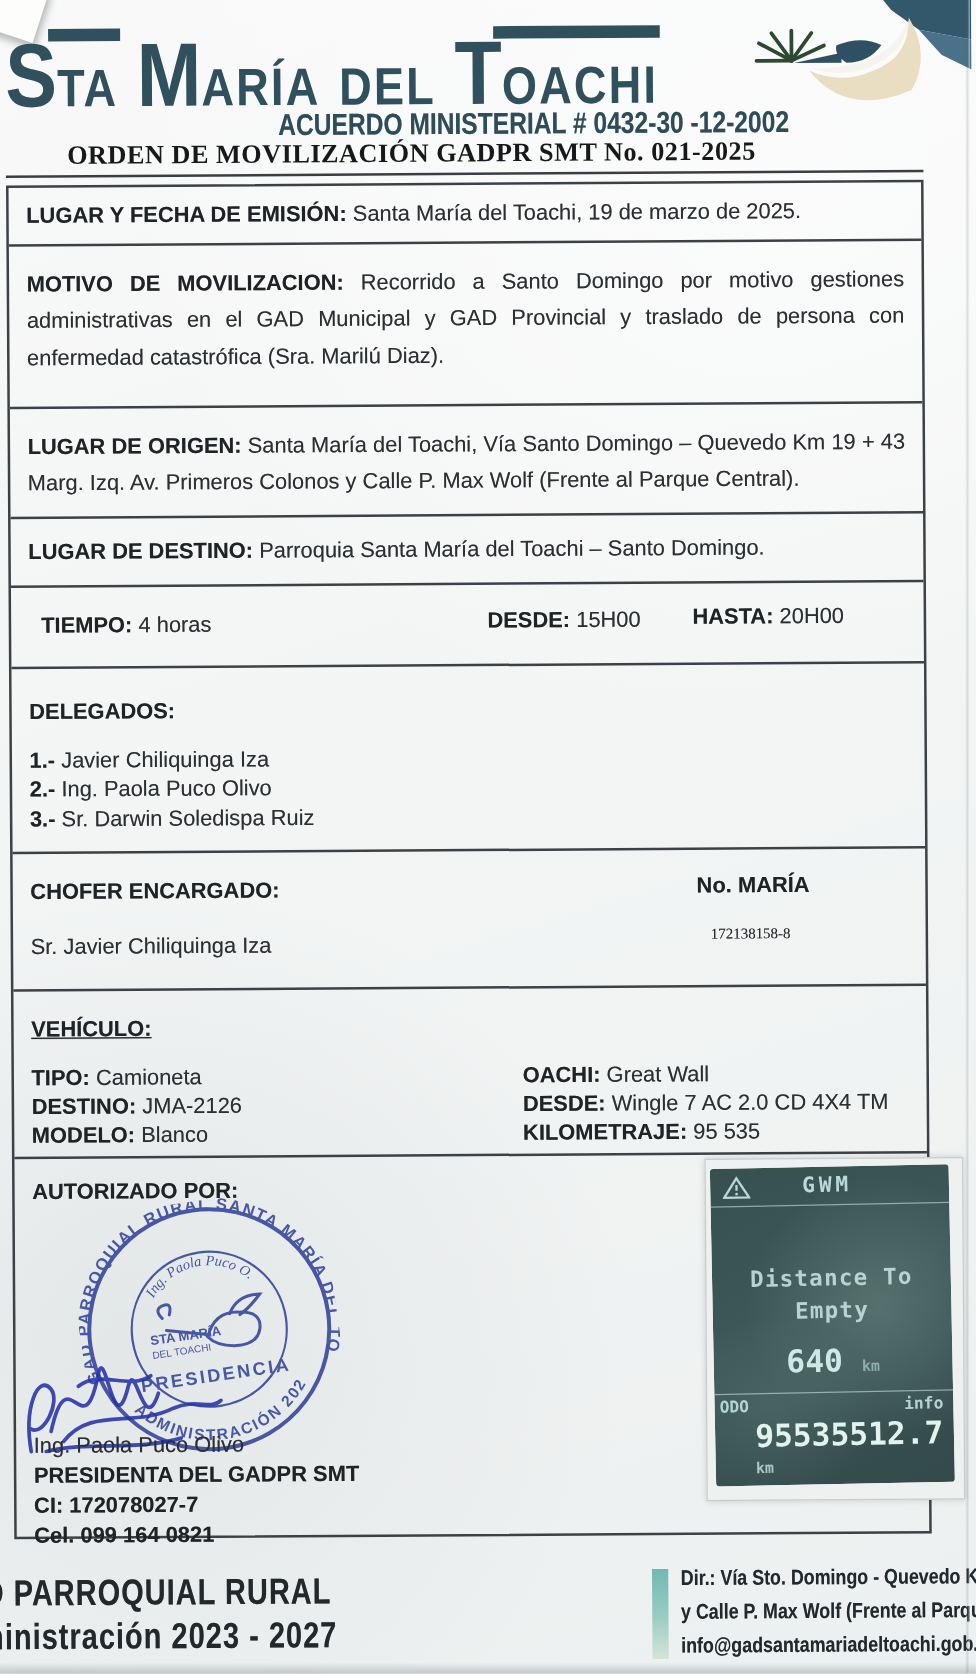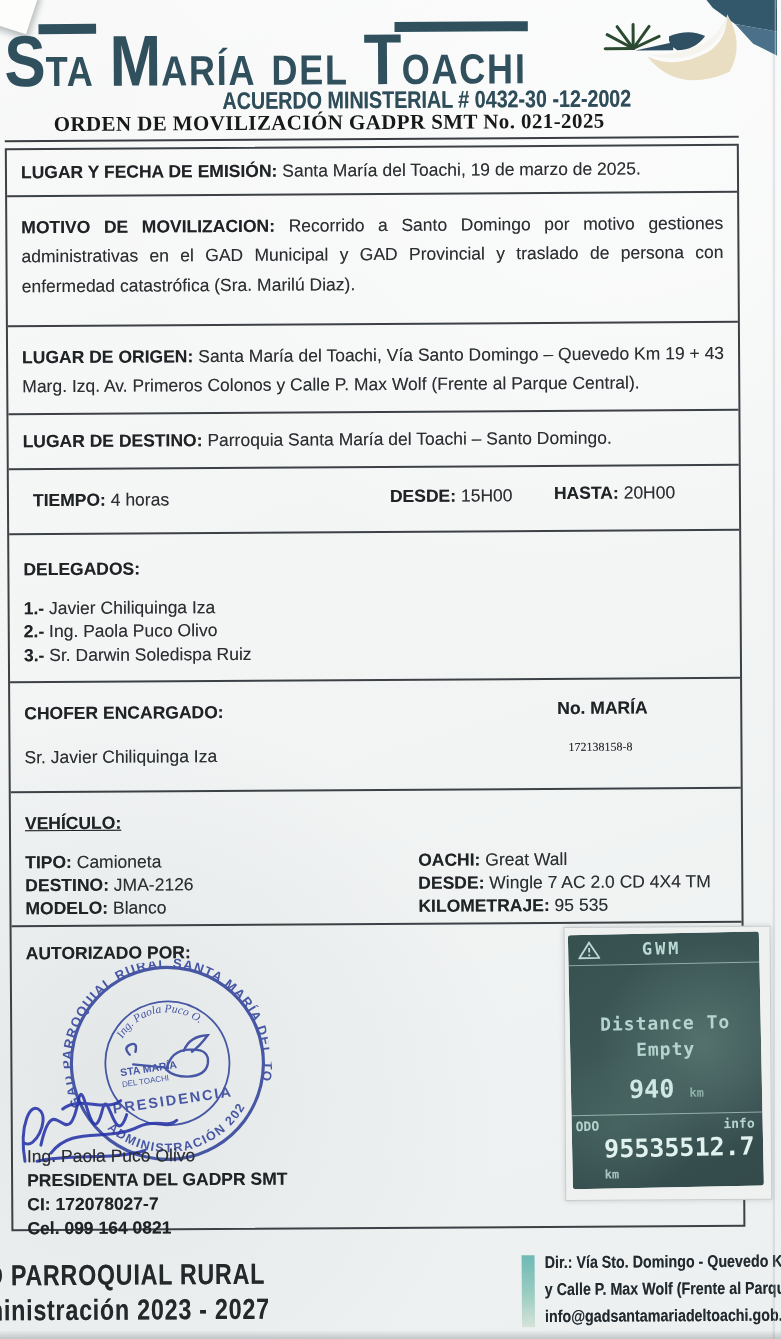--- a/index.html
+++ b/index.html
@@ -244,21 +244,21 @@
               <svg width="22" height="19" viewBox="0 0 24 21">
                 <polygon points="12,2 23,19 1,19" fill="none" stroke="#bcdad5" stroke-width="2"></polygon>
                 <line x1="12" y1="8" x2="12" y2="13" stroke="#bcdad5" stroke-width="2"></line>
                 <circle cx="12" cy="16" r="1.2" fill="#bcdad5"></circle>
               </svg>
               <span class="scr-brand">GWM</span>
             </div>
             <div class="scr-mid">
               <div class="scr-msg">Distance To</div>
               <div class="scr-msg">Empty</div>
-              <div class="scr-range"><span>940</span> <span class="unit">km</span></div>
+              <div class="scr-range"><span>640</span> <span class="unit">km</span></div>
             </div>
             <div class="scr-foot">
               <div class="scr-lblrow">
                 <span>ODO</span>
                 <span>info</span>
               </div>
               <div class="scr-valrow">
                 <span><span class="big">95535</span> <span class="unit">km</span></span>
                 <span class="big">512.7</span>
               </div>

